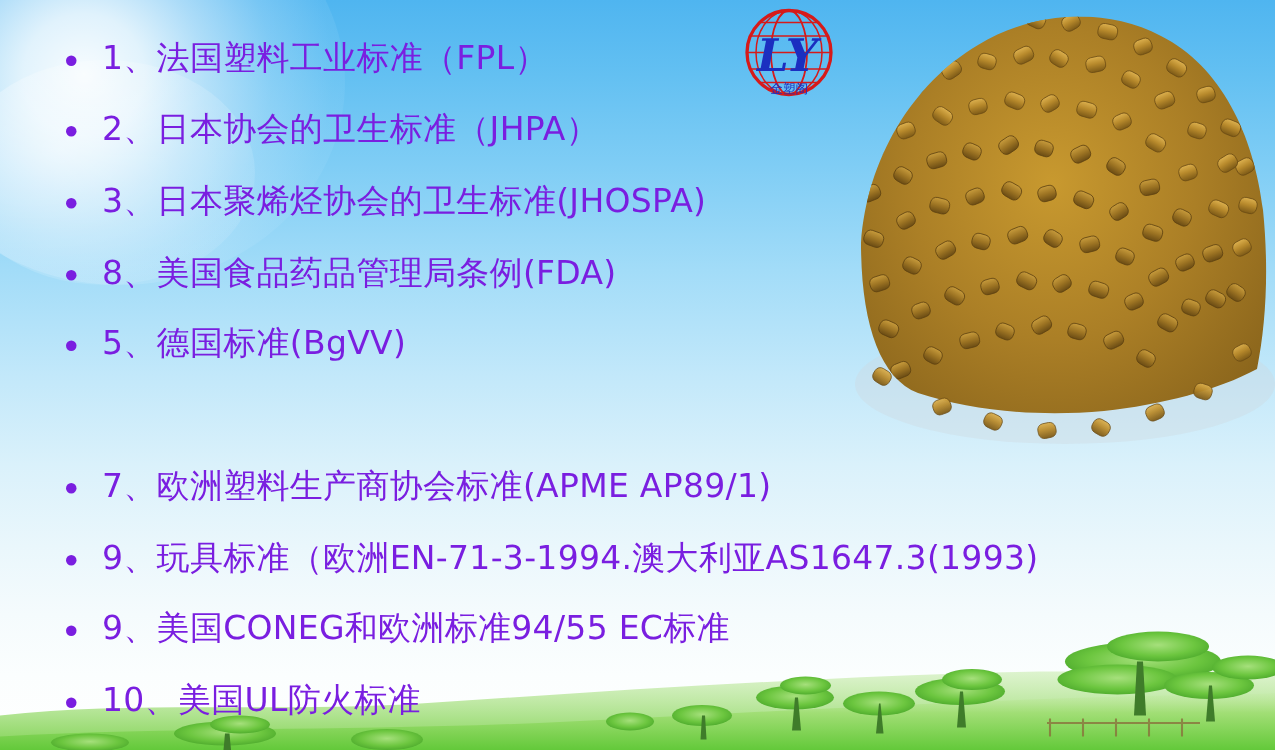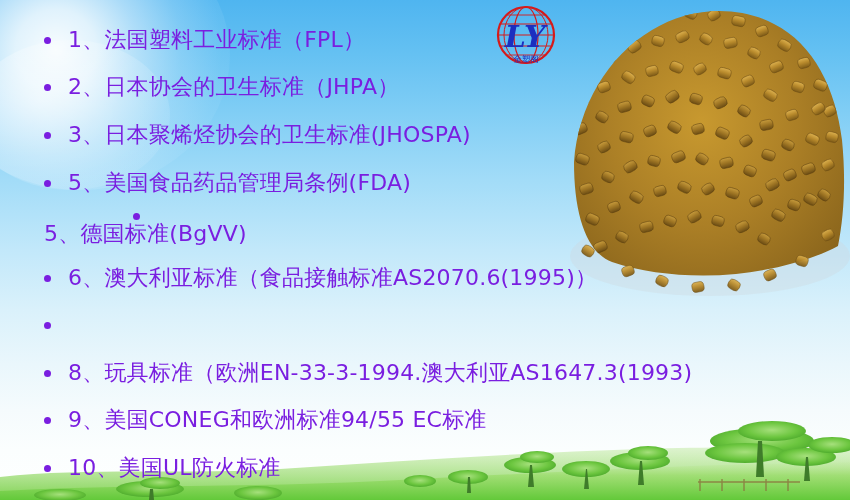--- a/index.html
+++ b/index.html
@@ -361,36 +361,33 @@
     <li class="bullet-row" style="top:70px;text-align:right;">
       <span class="bullet-dot"></span>
       <span class="bullet-text">2、日本协会的卫生标准（JHPA）</span>
     </li>
     <li class="bullet-row" style="top:118px;">
       <span class="bullet-dot"></span>
       <span class="bullet-text">3、日本聚烯烃协会的卫生标准(JHOSPA)</span>
     </li>
     <li class="bullet-row" style="top:166px;">
       <span class="bullet-dot"></span>
-      <span class="bullet-text">5、美国食品药品管理局条例(FDA)</span>
-    </li>
-    <li class="bullet-row" style="top:213px;flex-direction:column;">
+      <span class="bullet-text">8、美国食品药品管理局条例(FDA)</span>
+    </li>
+    <li class="bullet-row" style="top:213px;">
       <span class="bullet-dot"></span>
       <span class="bullet-text">5、德国标准(BgVV)</span>
     </li>
-    <li class="bullet-row" style="top:261px;">
-      <span class="bullet-dot"></span>
-      <span class="bullet-text">6、澳大利亚标准（食品接触标准AS2070.6(1995)）</span>
-    </li>
     <li class="bullet-row" style="top:308px;">
       <span class="bullet-dot"></span>
+      <span class="bullet-text">7、欧洲塑料生产商协会标准(APME AP89/1)</span>
     </li>
     <li class="bullet-row" style="top:356px;">
       <span class="bullet-dot"></span>
-      <span class="bullet-text">8、玩具标准（欧洲EN-33-3-1994.澳大利亚AS1647.3(1993)</span>
+      <span class="bullet-text">9、玩具标准（欧洲EN-71-3-1994.澳大利亚AS1647.3(1993)</span>
     </li>
     <li class="bullet-row" style="top:403px;">
       <span class="bullet-dot"></span>
       <span class="bullet-text">9、美国CONEG和欧洲标准94/55 EC标准</span>
     </li>
     <li class="bullet-row" style="top:451px;justify-content:center;">
       <span class="bullet-dot"></span>
       <span class="bullet-text">10、美国UL防火标准</span>
     </li>
   </ul>

